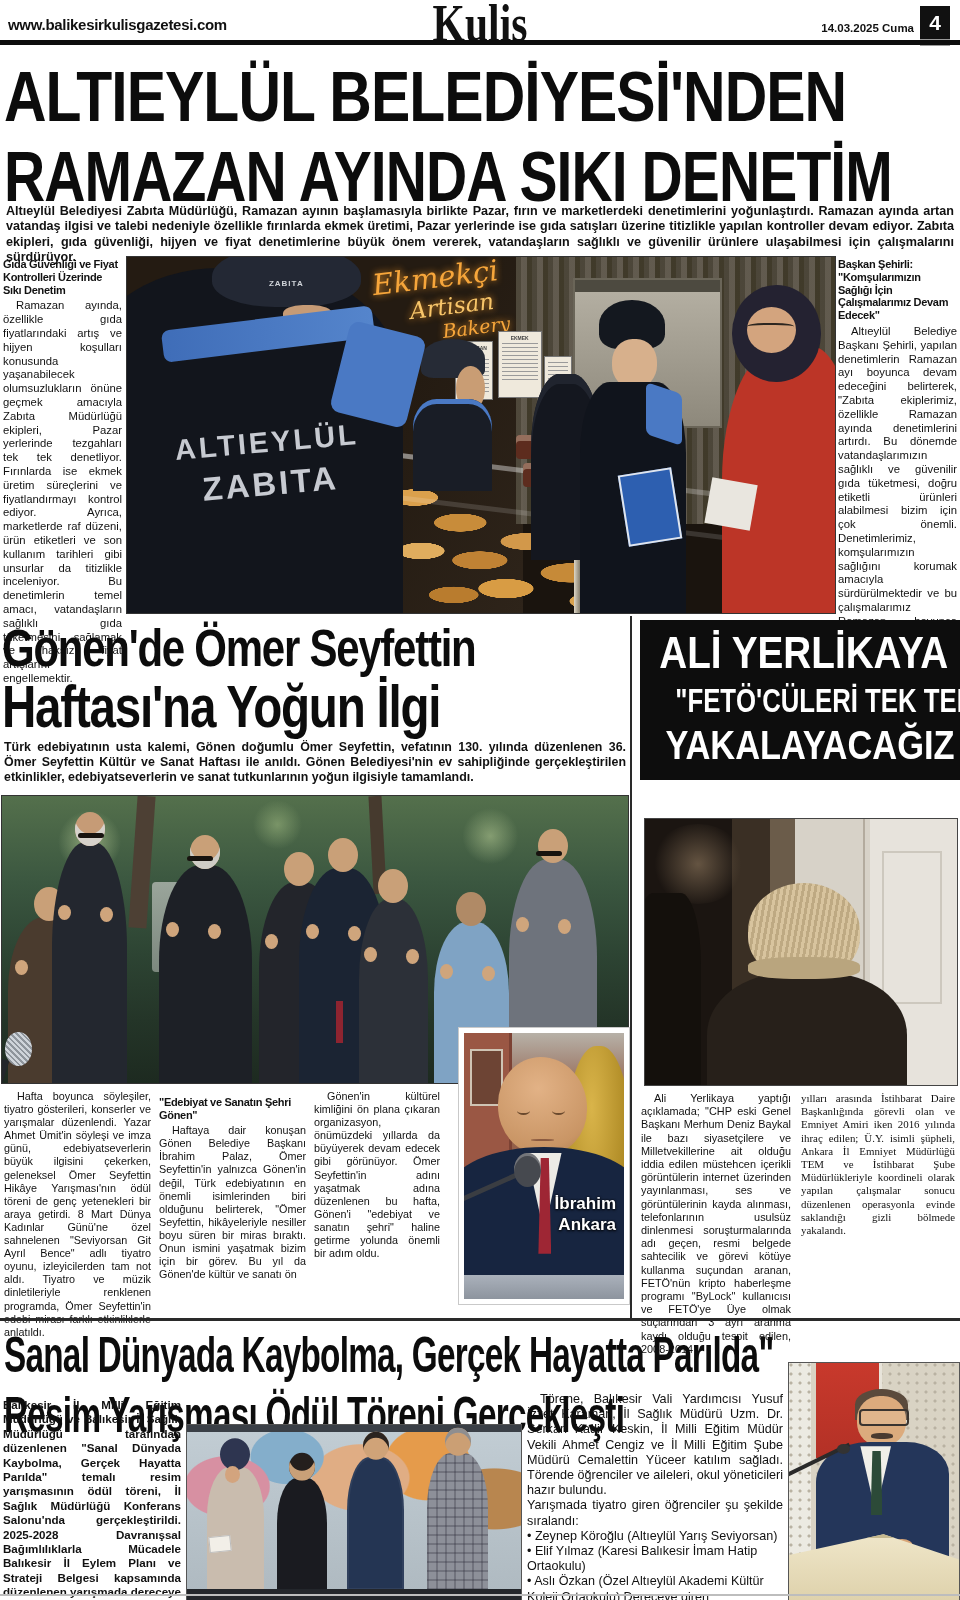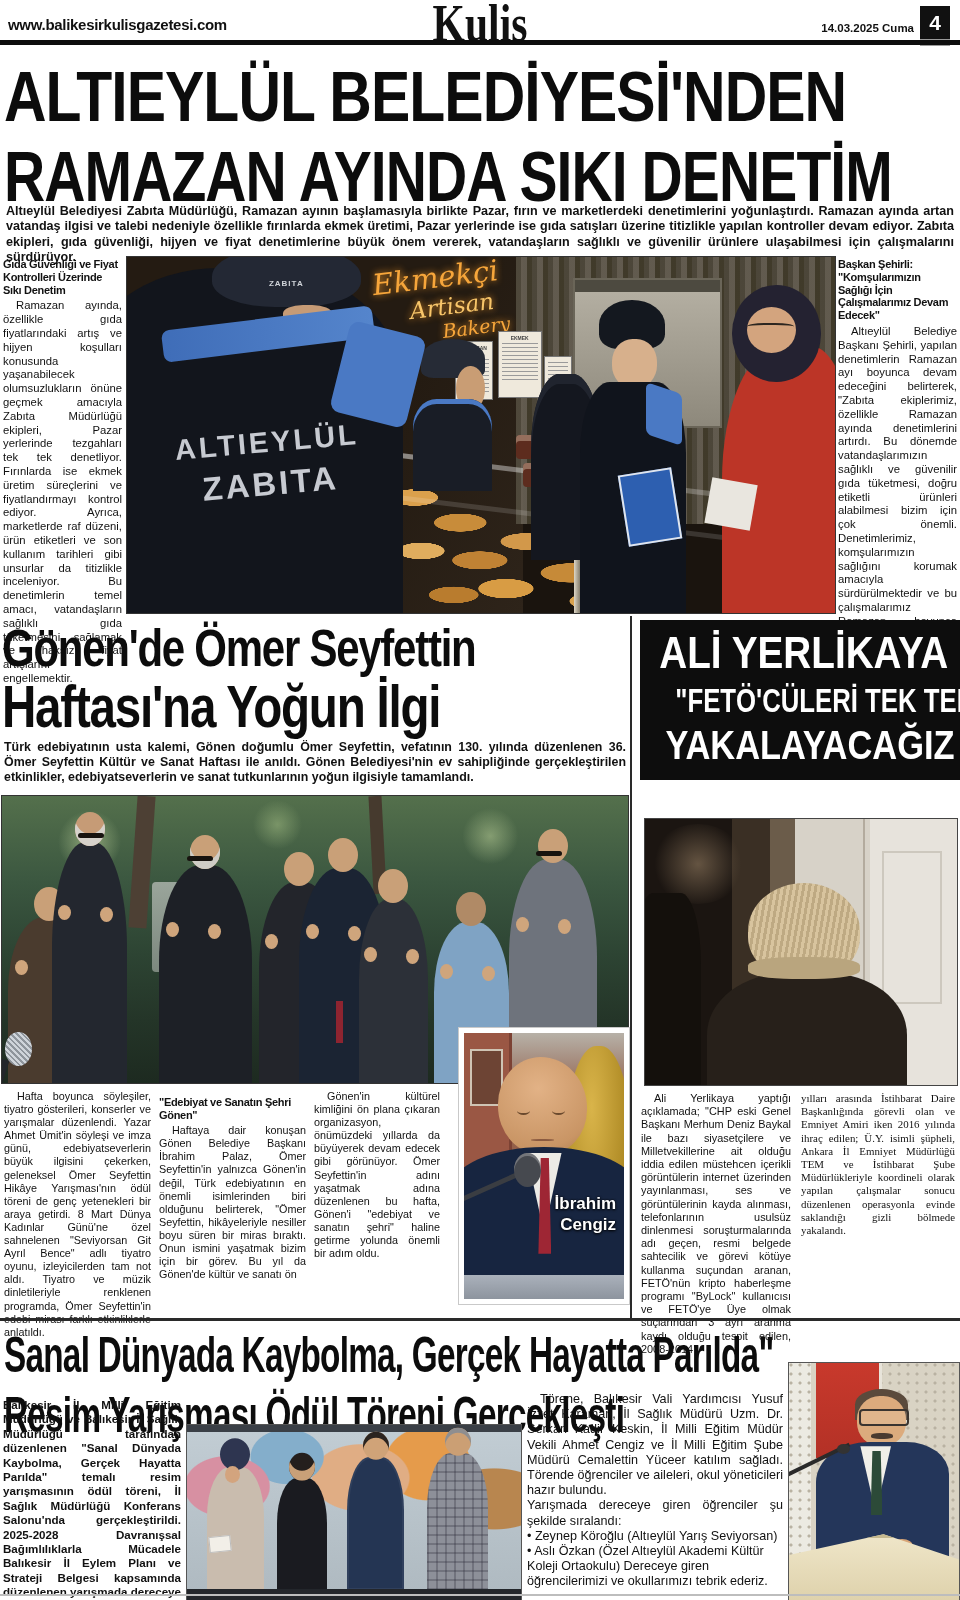--- a/index.html
+++ b/index.html
@@ -379,21 +379,21 @@
       <div class="p3eye p3e1"></div>
       <div class="p3eye p3e2"></div>
       <div class="p3mouth"></div>
       <div class="p3suit"></div>
       <div class="p3shirt"></div>
       <div class="p3tie"></div>
       <div class="p3rod"></div>
       <div class="p3mic"></div>
       <div class="p3cap">
         <div>İbrahim</div>
-        <div>Cengiz</div>
+        <div>Ankara</div>
       </div>
       <div class="p3pod"></div>
     </div>
   </div>
 
   <div class="abs blackbox">
     <div class="h3l h3l1">ALİ YERLİKAYA</div>
     <div class="h3l h3l2">"FETÖ'CÜLERİ TEK TEK</div>
     <div class="h3l h3l3">YAKALAYACAĞIZ "</div>
   </div>
@@ -429,22 +429,23 @@
     <div class="p5face1"></div>
     <div class="p5cert"></div>
     <div class="p5fig p5f2"></div>
     <div class="p5fig p5f3"></div>
     <div class="p5fig p5f4"></div>
     <div class="p5stage"></div>
   </div>
 
   <div class="abs a4right">
     <div class="just ind">Törene, Balıkesir Vali Yardımcısı Yusuf İzzet Karaman, İl Sağlık Müdürü Uzm. Dr. Serkan Kadir Keskin, İl Milli Eğitim Müdür Vekili Ahmet Cengiz ve İl Milli Eğitim Şube Müdürü Cemalettin Yüceer katılım sağladı. Törende öğrenciler ve aileleri, okul yöneticileri hazır bulundu.</div>
-    <div class="just">Yarışmada dereceye giren öğrenciler şu şekilde sıralandı:</div>
+    <div class="just">Yarışmada tiyatro giren öğrenciler şu şekilde sıralandı:</div>
     <div>• Zeynep Köroğlu (Altıeylül Yarış Seviyorsan)</div>
+    <div>• Elif Yılmaz (Karesi Balıkesir İmam Hatip Ortaokulu)</div>
     <div>• Aslı Özkan (Özel Altıeylül Akademi Kültür Koleji Ortaokulu) Dereceye giren öğrencilerimizi ve okullarımızı tebrik ederiz.</div>
   </div>
 
   <div class="abs ph6">
     <div class="p6banner"></div>
     <div class="p6hair"></div>
     <div class="p6face"></div>
     <div class="p6glass"></div>
     <div class="p6mus"></div>
     <div class="p6body"></div>

